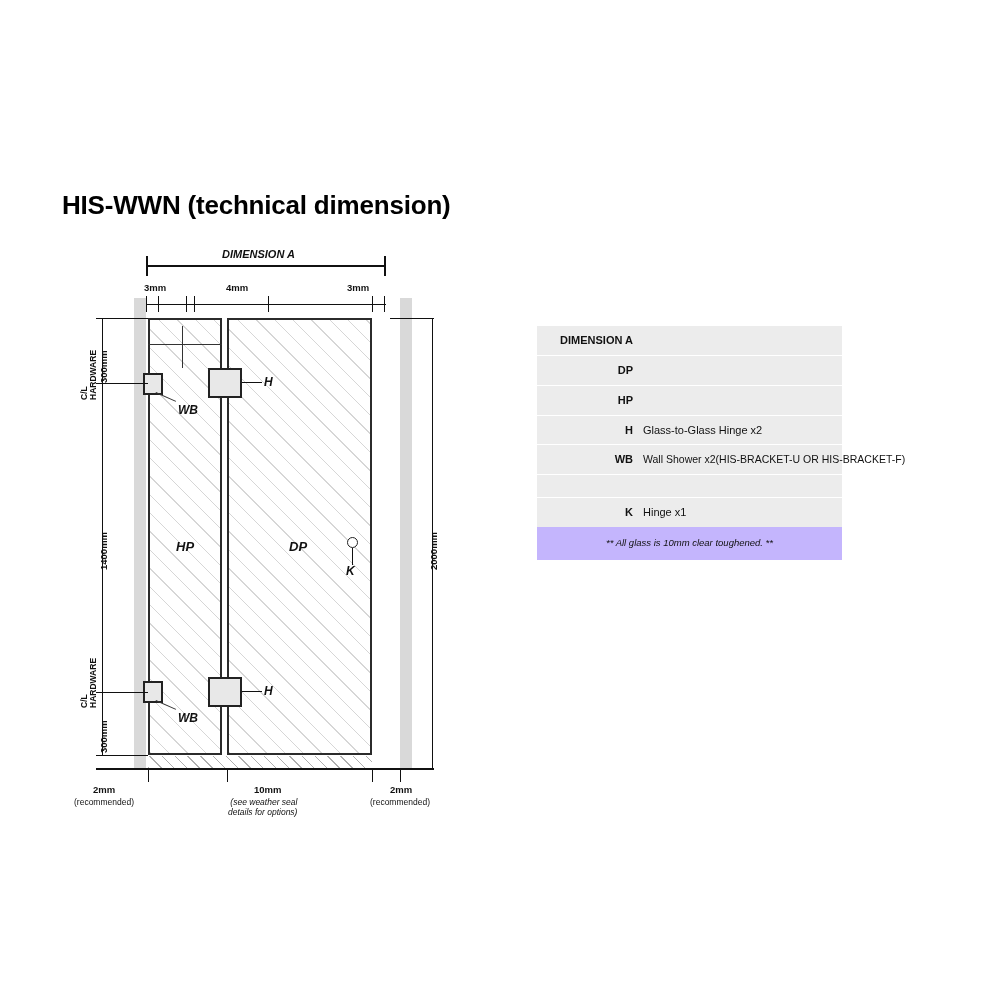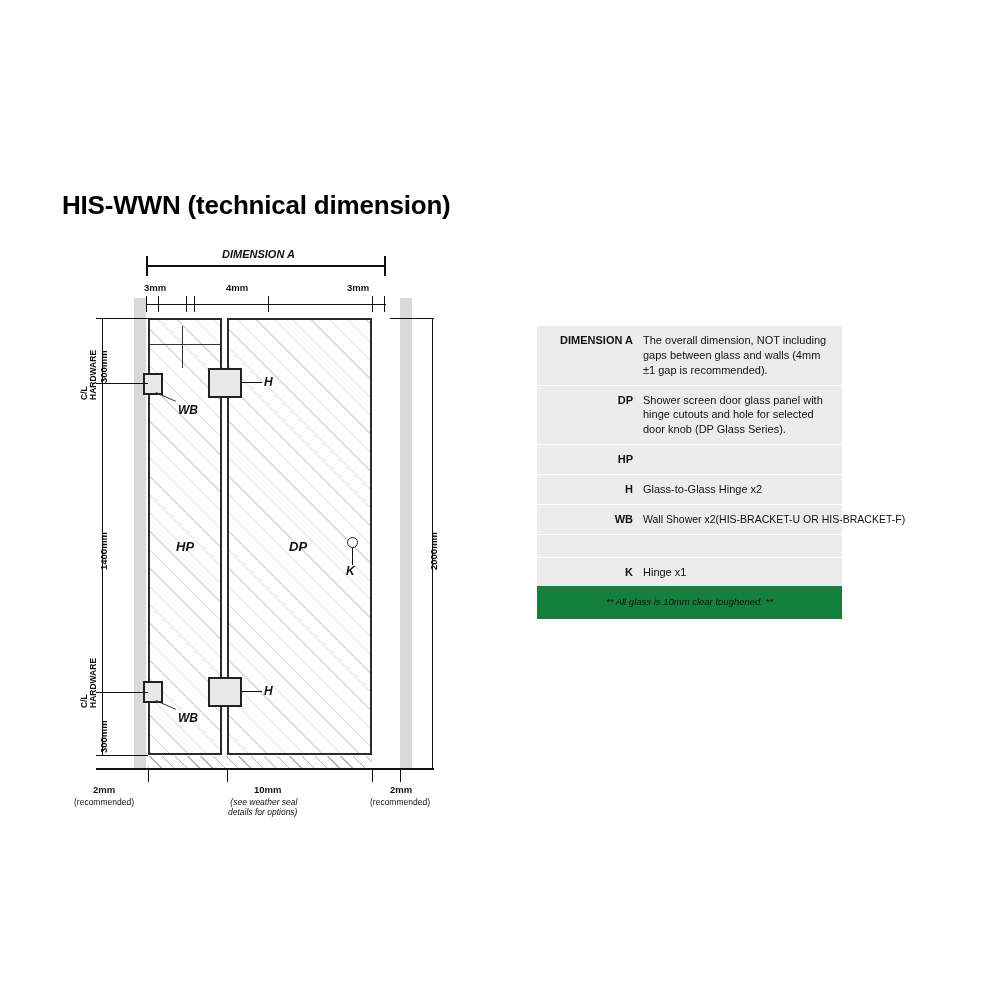--- a/index.html
+++ b/index.html
@@ -75,21 +75,21 @@
   }
   .legend-row .key{
     width:86px;flex:0 0 86px;text-align:right;padding-right:10px;
     font-size:11px;font-weight:bold;color:#111;line-height:1.35;
   }
   .legend-row .desc{
     flex:1;font-size:11px;line-height:1.35;color:#111;
   }
   .legend-note{
     font-size:9.5px;font-style:italic;text-align:center;padding:10px 6px 12px 6px;color:#111;
-    background:#15803d;
+    background:#c4b5fd;
   }
   .legend-blank{height:22px;border-top:1px solid #ffffff;}
   .wb-row .desc{white-space:nowrap;font-size:10.5px;}
 </style>
 </head>
 <body>
 
 <div id="page">
 
   <div class="title">HIS-WWN (technical dimension)</div>
@@ -179,26 +179,24 @@
 details for options)</div>
 
     <div class="lbl lbl-b small" style="left:330px;top:544px;">2mm</div>
     <div class="lbl tiny" style="left:310px;top:557px;">(recommended)</div>
   </div>
 
   <div id="legend">
 
     <div class="legend-row">
       <div class="key">DIMENSION A</div>
-      <div class="desc">The overall dimension, NOT including gaps between glass and walls (4mm ±1 gap is recommended).</div>
     </div>
 
     <div class="legend-row">
       <div class="key">DP</div>
-      <div class="desc">Shower screen door glass panel with hinge cutouts and hole for selected door knob (DP Glass Series).</div>
     </div>
 
     <div class="legend-row">
       <div class="key">HP</div>
     </div>
 
     <div class="legend-row">
       <div class="key">H</div>
       <div class="desc">Glass-to-Glass Hinge x2</div>
     </div>

